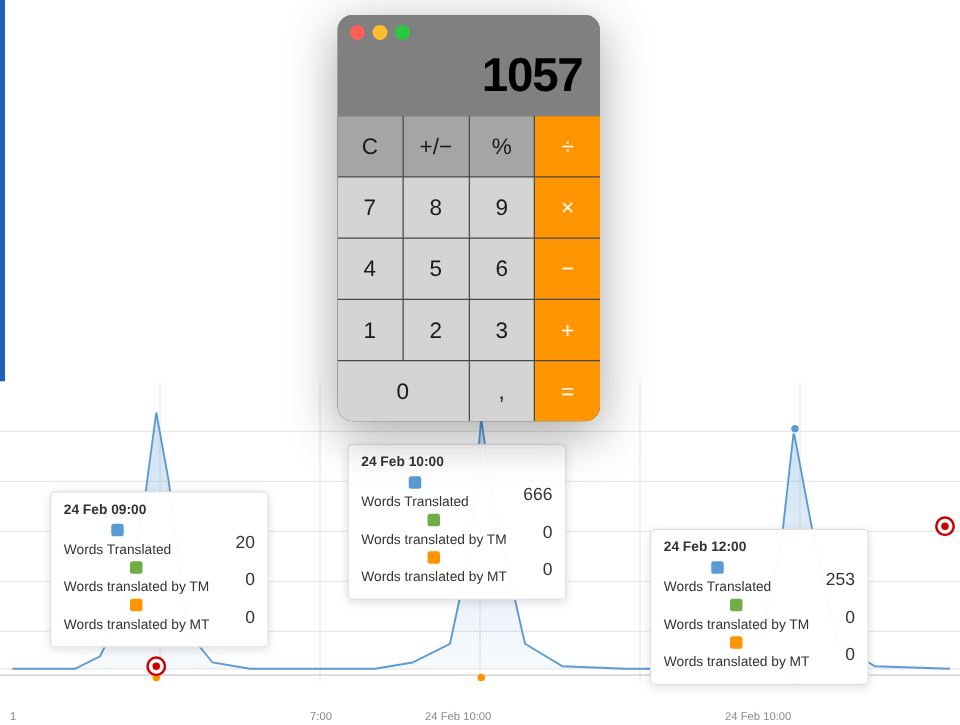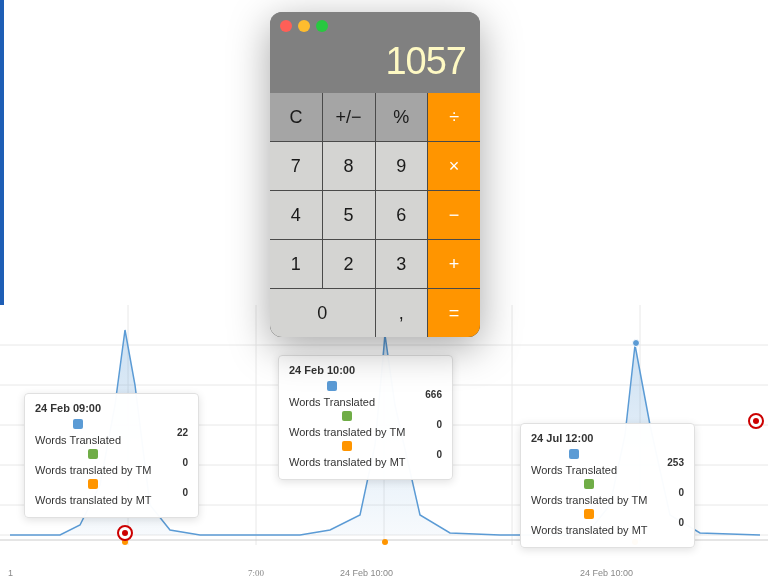--- a/index.html
+++ b/index.html
@@ -34,22 +34,22 @@
     .dot { width: 12px; height: 12px; border-radius: 50%; }
     .dot-red   { background: #ff5f57; }
     .dot-yellow{ background: #febc2e; }
     .dot-green { background: #28c840; }
 
     .calc-display {
       background: #808080;
       text-align: right;
       padding: 4px 14px 10px;
       font-size: 38px;
-      font-weight: 400;
-      color: #fef9c3;
+      font-weight: 700;
+      color: #000000;
       letter-spacing: -1px;
     }
 
     .calc-buttons {
       display: grid;
       grid-template-columns: repeat(4, 1fr);
       gap: 1px;
       background: #4a4a4a;
     }
     .calc-btn {
@@ -111,22 +111,22 @@
     .legend-dot {
       width: 10px;
       height: 10px;
       border-radius: 2px;
       flex-shrink: 0;
     }
     .legend-blue   { background: #5b9bd5; }
     .legend-green  { background: #70ad47; }
     .legend-orange { background: #ff9500; }
     .tooltip-value {
-      font-size: 10px;
-      font-weight: 700;
+      font-size: 14px;
+      font-weight: 400;
       color: #333;
       margin-left: auto;
     }
 
     
     .marker {
       position: absolute;
       width: 16px;
       height: 16px;
       border-radius: 50%;
@@ -244,28 +244,28 @@
   </div>
   <div class="marker" style="left:377px; top:8px;">
     <div class="marker-inner"></div>
   </div>
   <div class="marker" style="left:748px; top:108px;">
     <div class="marker-inner"></div>
   </div>
 
   <div class="dot-marker" style="left:632px; top:34px;"></div>
 
-  <div class="tooltip-box" style="left:24px; top:88px;">
+  <div class="tooltip-box" style="left:40px; top:88px;">
     <div class="tooltip-title">24 Feb 09:00</div>
     <div class="tooltip-row">
       <div class="tooltip-row-left">
         <div class="legend-dot legend-blue"></div>
         <span>Words Translated</span>
       </div>
-      <span class="tooltip-value">22</span>
+      <span class="tooltip-value">20</span>
     </div>
     <div class="tooltip-row">
       <div class="tooltip-row-left">
         <div class="legend-dot legend-green"></div>
         <span>Words translated by TM</span>
       </div>
       <span class="tooltip-value">0</span>
     </div>
     <div class="tooltip-row">
       <div class="tooltip-row-left">
@@ -295,21 +295,21 @@
     <div class="tooltip-row">
       <div class="tooltip-row-left">
         <div class="legend-dot legend-orange"></div>
         <span>Words translated by MT</span>
       </div>
       <span class="tooltip-value">0</span>
     </div>
   </div>
 
   <div class="tooltip-box" style="left:520px; top:118px;">
-    <div class="tooltip-title">24 Jul 12:00</div>
+    <div class="tooltip-title">24 Feb 12:00</div>
     <div class="tooltip-row">
       <div class="tooltip-row-left">
         <div class="legend-dot legend-blue"></div>
         <span>Words Translated</span>
       </div>
       <span class="tooltip-value">253</span>
     </div>
     <div class="tooltip-row">
       <div class="tooltip-row-left">
         <div class="legend-dot legend-green"></div>
@@ -320,16 +320,16 @@
     <div class="tooltip-row">
       <div class="tooltip-row-left">
         <div class="legend-dot legend-orange"></div>
         <span>Words translated by MT</span>
       </div>
       <span class="tooltip-value">0</span>
     </div>
   </div>
 
   <span class="x-label" style="left:8px; bottom:2px;">1</span>
-  <span class="x-label" style="left:248px; bottom:2px;font-family:Liberation Serif, serif;">7:00</span>
+  <span class="x-label" style="left:248px; bottom:2px;">7:00</span>
   <span class="x-label" style="left:340px; bottom:2px;">24 Feb 10:00</span>
   <span class="x-label" style="left:580px; bottom:2px;">24 Feb 10:00</span>
 </div>
 
 </body></html>

